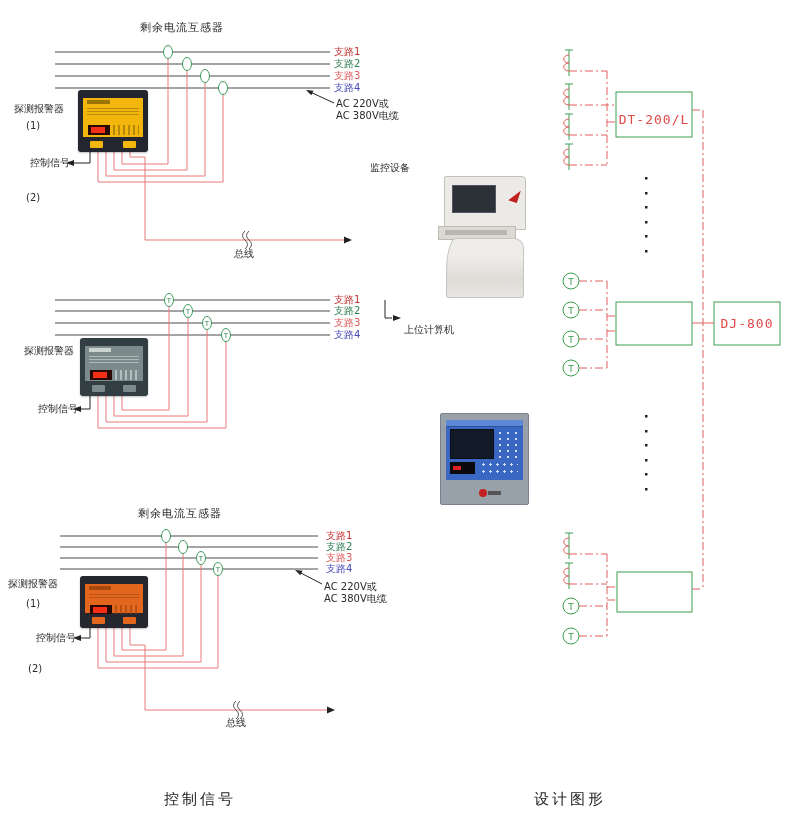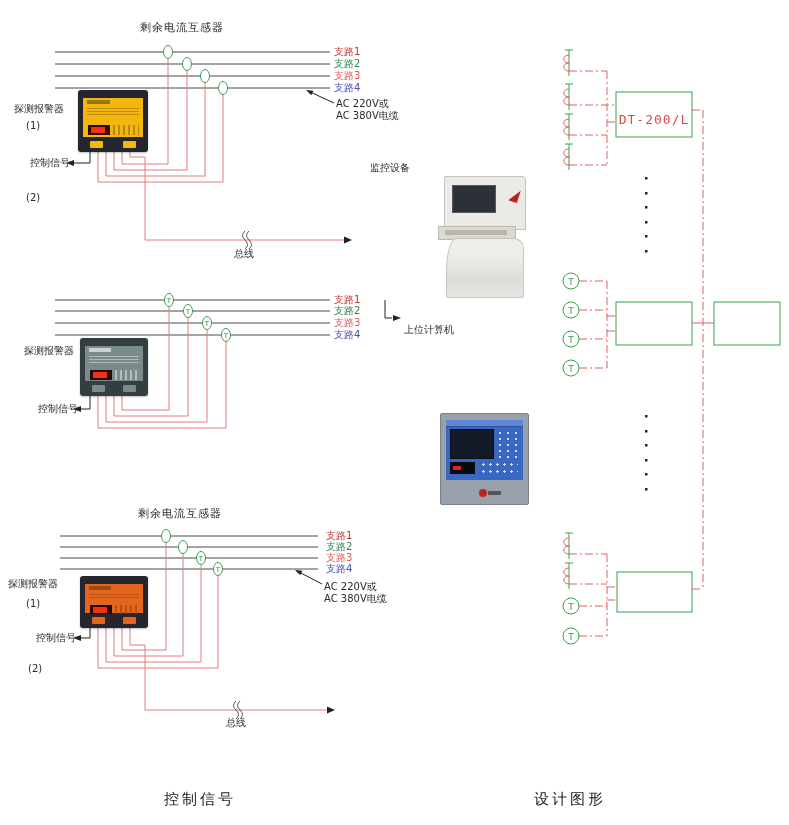--- a/index.html
+++ b/index.html
@@ -283,17 +283,18 @@
   <div class="lbl" style="left:8px;top:578px;">探测报警器</div>
   <div class="lbl" style="left:26px;top:598px;">(1)</div>
   <div class="lbl" style="left:36px;top:632px;">控制信号</div>
   <div class="lbl" style="left:28px;top:663px;">(2)</div>
   <div class="lbl" style="left:226px;top:717px;">总线</div>
 
   <div class="lbl" style="left:370px;top:162px;">监控设备</div>
   <div class="lbl" style="left:404px;top:324px;text-align:center;">上位计算机</div>
 
   <div class="boxlbl" style="left:616px;top:92px;width:76px;height:55px;">DT-200/L</div>
+  <div class="boxlbl" style="left:714px;top:302px;width:66px;height:43px;">DJ-800</div>
 
   <div class="title" style="left:164px;top:790px;">控制信号</div>
   <div class="title" style="left:534px;top:790px;">设计图形</div>
 
 </div>
 
 </body></html>

